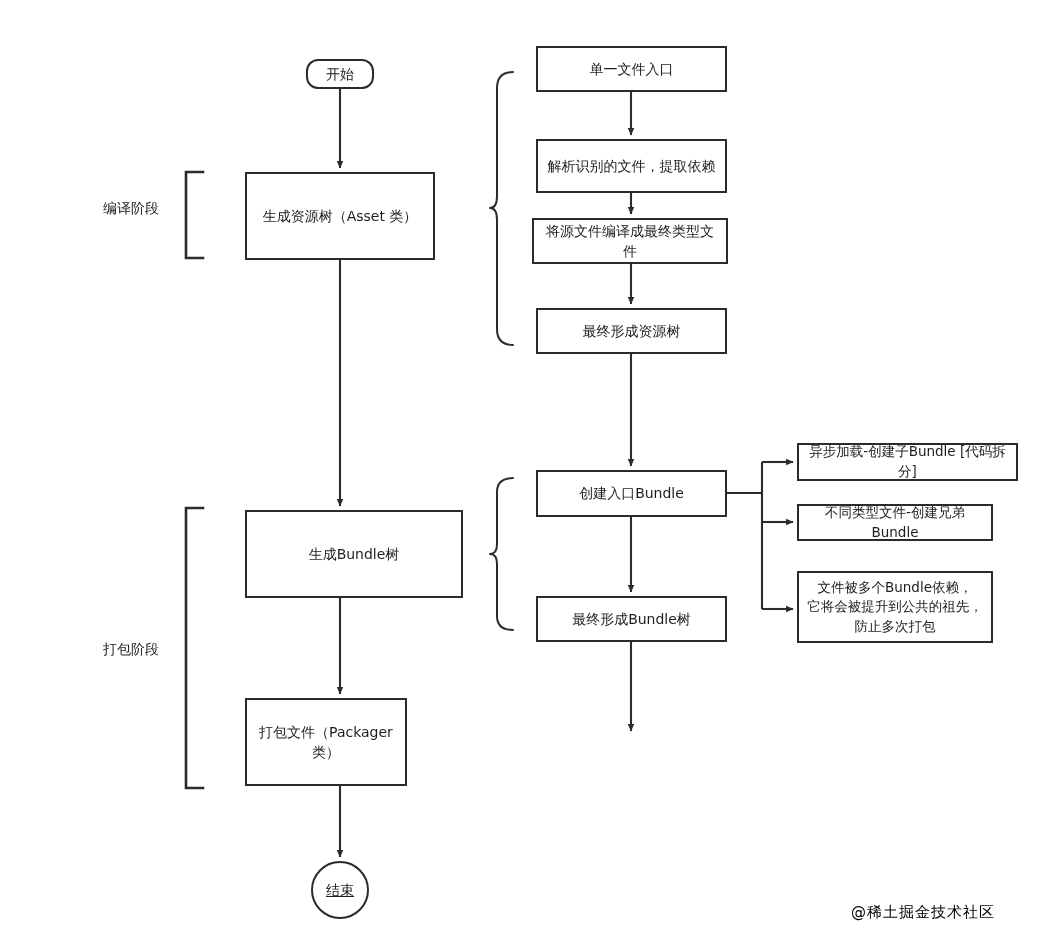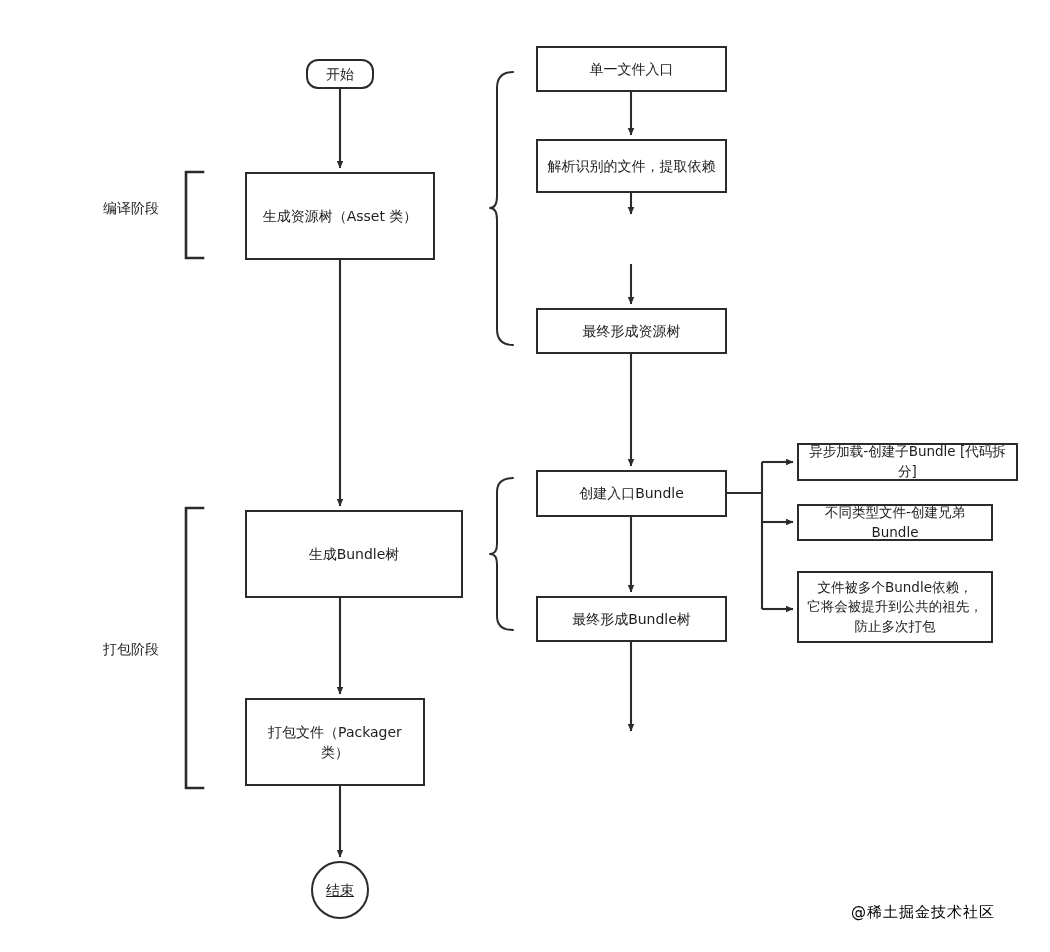--- a/index.html
+++ b/index.html
@@ -109,28 +109,29 @@
 
   <div class="stage-label" style="left:103px; top:200px;">编译阶段</div>
   <div class="stage-label" style="left:103px; top:641px;">打包阶段</div>
 
   <div class="node terminator-start" style="left:306px; top:59px; width:68px; height:30px;">开始</div>
 
   <div class="node" style="left:245px; top:172px; width:190px; height:88px;">生成资源树（Asset 类）</div>
 
   <div class="node" style="left:245px; top:510px; width:218px; height:88px;">生成Bundle树</div>
 
-  <div class="node" style="left:245px; top:698px; width:180px; height:88px;">打包文件（Packager 类）</div>
+  <div class="node" style="left:245px; top:698px; width:162px; height:88px;">打包文件（Packager 类）</div>
 
   <div class="node terminator-end" style="left:311px; top:861px; width:58px; height:58px;text-decoration:underline;">结束</div>
 
   <div class="node" style="left:536px; top:46px; width:191px; height:46px;">单一文件入口</div>
 
   <div class="node" style="left:536px; top:139px; width:191px; height:54px;">解析识别的文件，提取依赖</div>
 
+  <div class="node" style="left:532px; top:218px; width:196px; height:46px;">将源文件编译成最终类型文件</div>
 
   <div class="node" style="left:536px; top:308px; width:191px; height:46px;">最终形成资源树</div>
 
   <div class="node" style="left:536px; top:470px; width:191px; height:47px;">创建入口Bundle</div>
 
   <div class="node" style="left:536px; top:596px; width:191px; height:46px;">最终形成Bundle树</div>
 
 
   <div class="node note" style="left:797px; top:504px; width:196px; height:37px; white-space:pre-line;">不同类型文件-创建兄弟
 Bundle</div>

